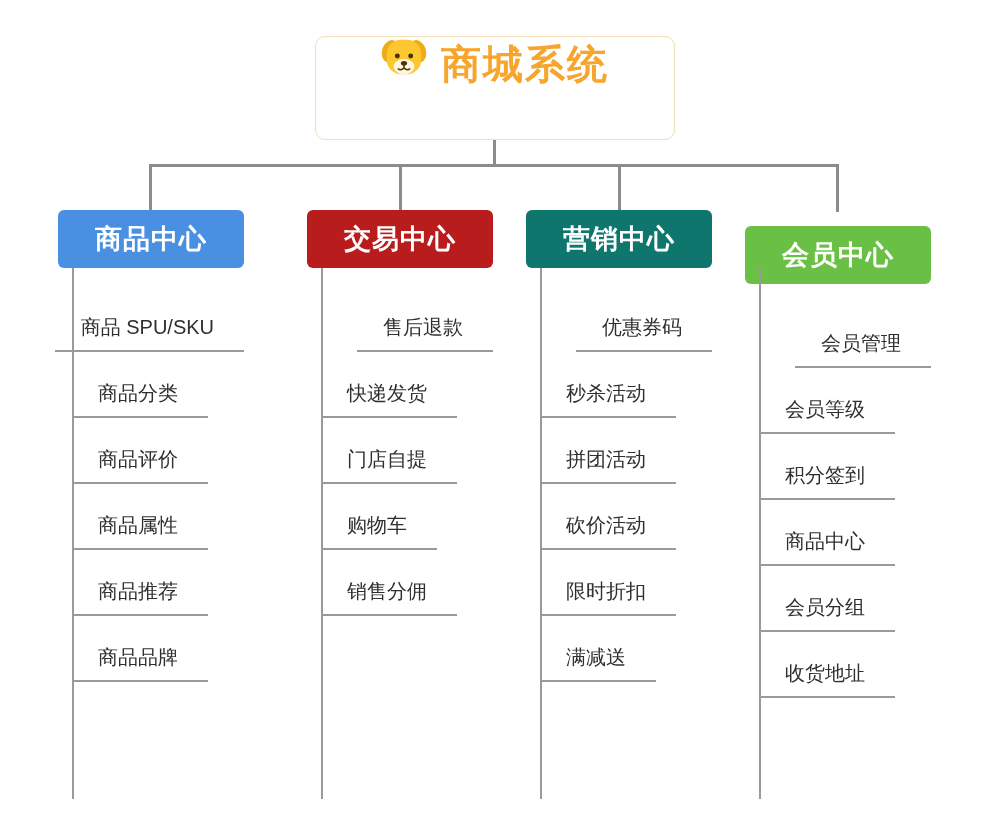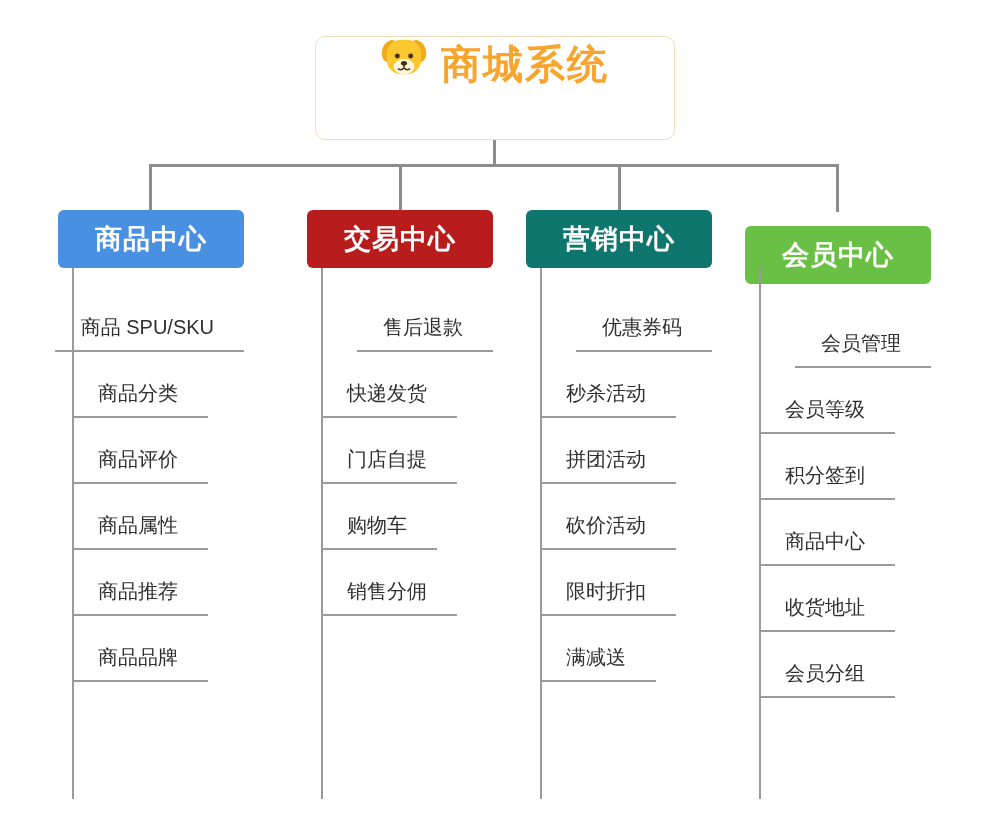--- a/index.html
+++ b/index.html
@@ -175,22 +175,22 @@
           <div class="child">
             <span class="child-label">会员等级</span>
           </div>
           <div class="child">
             <span class="child-label">积分签到</span>
           </div>
           <div class="child">
             <span class="child-label">商品中心</span>
           </div>
           <div class="child">
-            <span class="child-label">收货地址</span>
+            <span class="child-label">会员分组</span>
           </div>
           <div class="child">
-            <span class="child-label">会员分组</span>
+            <span class="child-label">收货地址</span>
           </div>
         </div>
     </div>
   </div>
 
 </div>
 
 </body></html>

